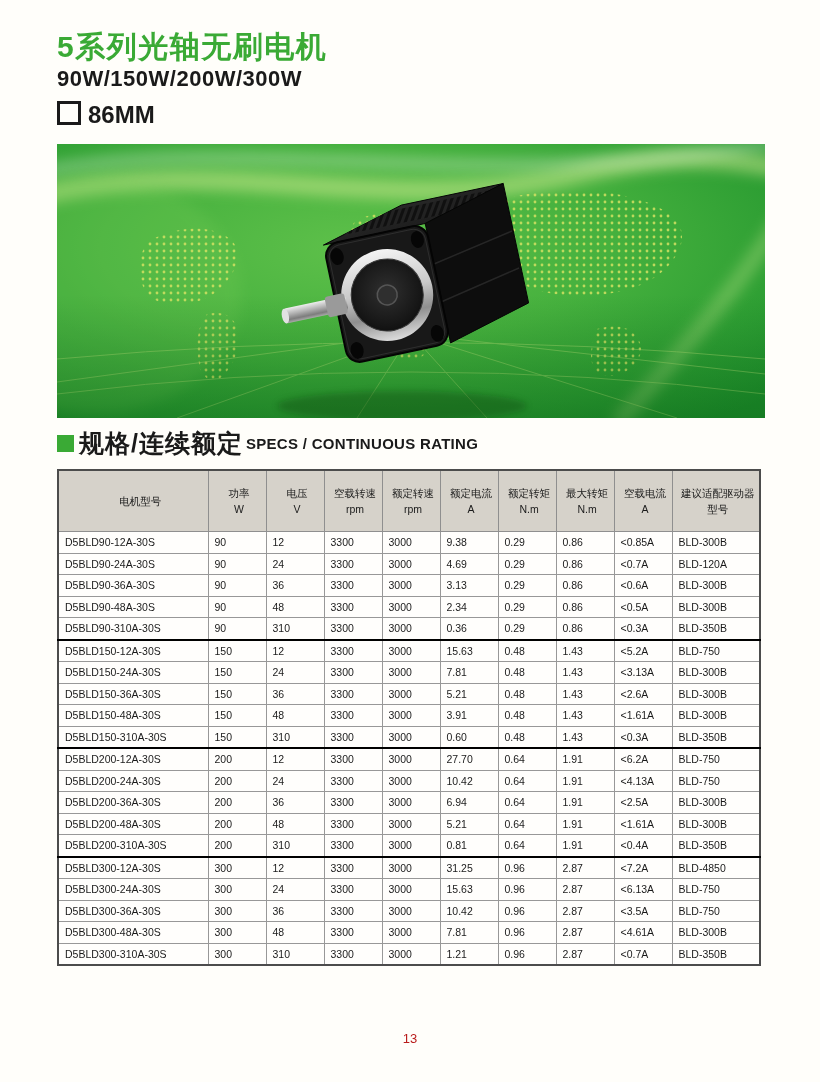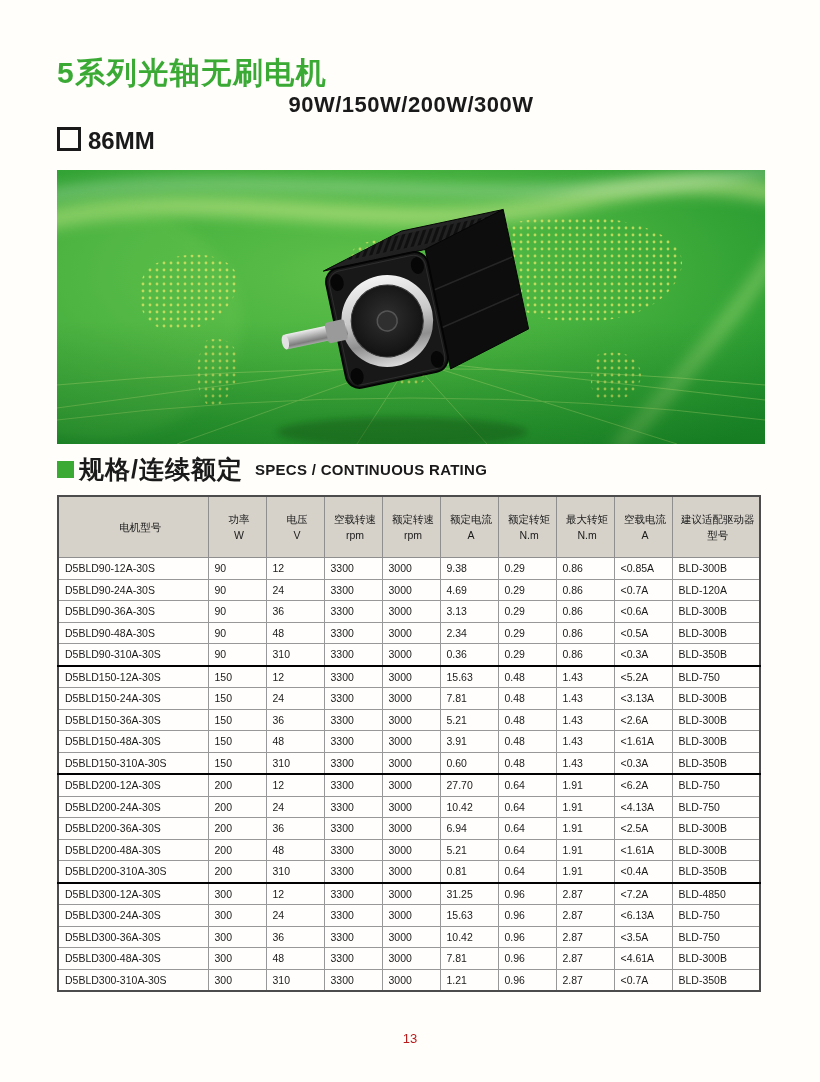--- a/index.html
+++ b/index.html
@@ -3,40 +3,40 @@
 <meta charset="utf-8">
 <style>
   html,body{margin:0;padding:0;}
   .page{
     position:relative; width:820px; height:1082px; background:#fffefa;
     font-family:"Liberation Sans",sans-serif; color:#1a1a1a; overflow:hidden;
   }
   .content{ position:absolute; left:57px; top:0; width:708px; }
 
   
-  .title-block{ padding-top:56px; }
+  .title-block{ padding-top:30px; }
   .series-title{
     margin:0; font-size:30px; font-weight:bold; letter-spacing:1.5px; color:#3aaa35; line-height:1.1;
   }
-  .power-subtitle{ font-size:22px; font-weight:bold; letter-spacing:.5px; margin-top:3px;text-align:center; }
+  .power-subtitle{ font-size:22px; font-weight:bold; letter-spacing:.5px; margin-top:3px; }
   .size-line{ margin-top:9px; font-size:24px; font-weight:bold; display:flex; }
   .size-square{
     display:inline-block; width:18px; height:18px; border:3px solid #1a1a1a;
     background:#fffefa; margin-right:7px;
   }
 
   
   .banner{ margin-top:15px; width:708px; height:274px; overflow:hidden; }
   .banner svg{ display:block; }
 
   
   .section-heading{ margin-top:9px; display:flex; align-items:center; }
   .bullet{ width:17px; height:17px; background:#3aaa35; align-self:center; margin-right:5px; }
   .sec-zh{ font-size:25px; font-weight:bold; letter-spacing:1px; }
-  .sec-en{ font-size:15px; font-weight:bold; margin-left:12px; letter-spacing:.3px; }
+  .sec-en{ font-size:15px; font-weight:bold; margin-left:3px; letter-spacing:.3px; }
 
   
   table.specs{
     margin-top:9px; width:704px; border-collapse:collapse; table-layout:fixed;
     font-size:10.5px; border:2px solid #4c4c4c;
   }
   table.specs col.c-model{ width:150px; }
   table.specs col.c-num{ width:58px; }
   table.specs col.c-drv{ width:88px; }
   table.specs th{

